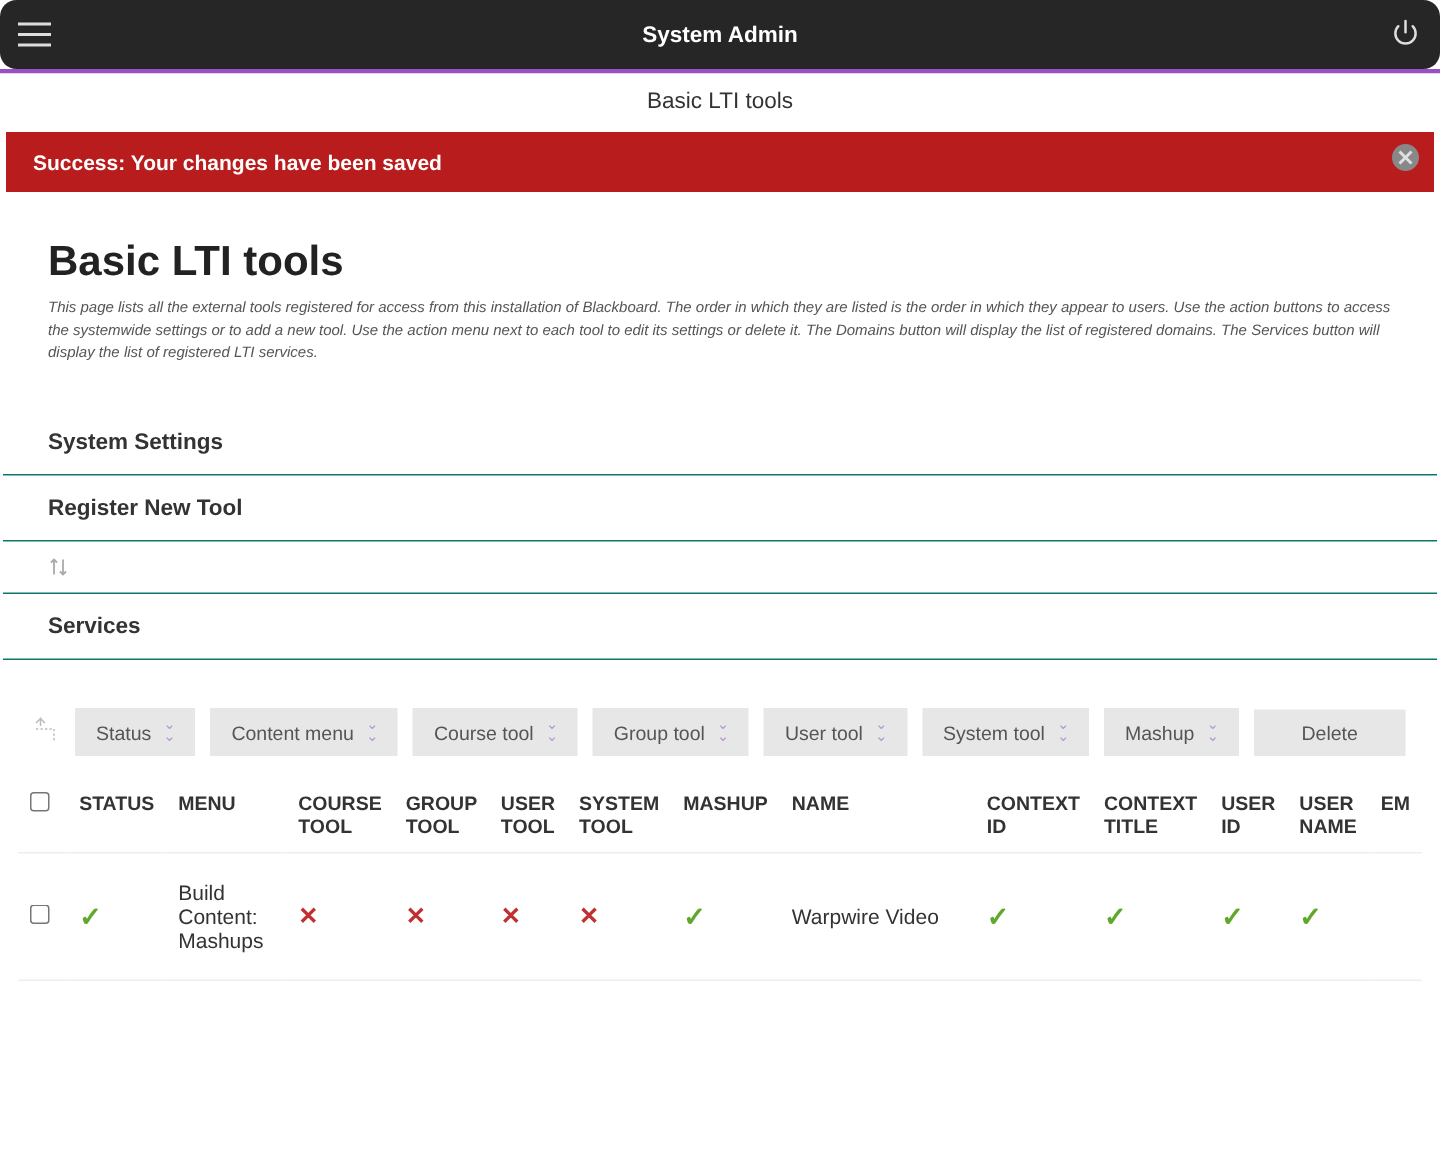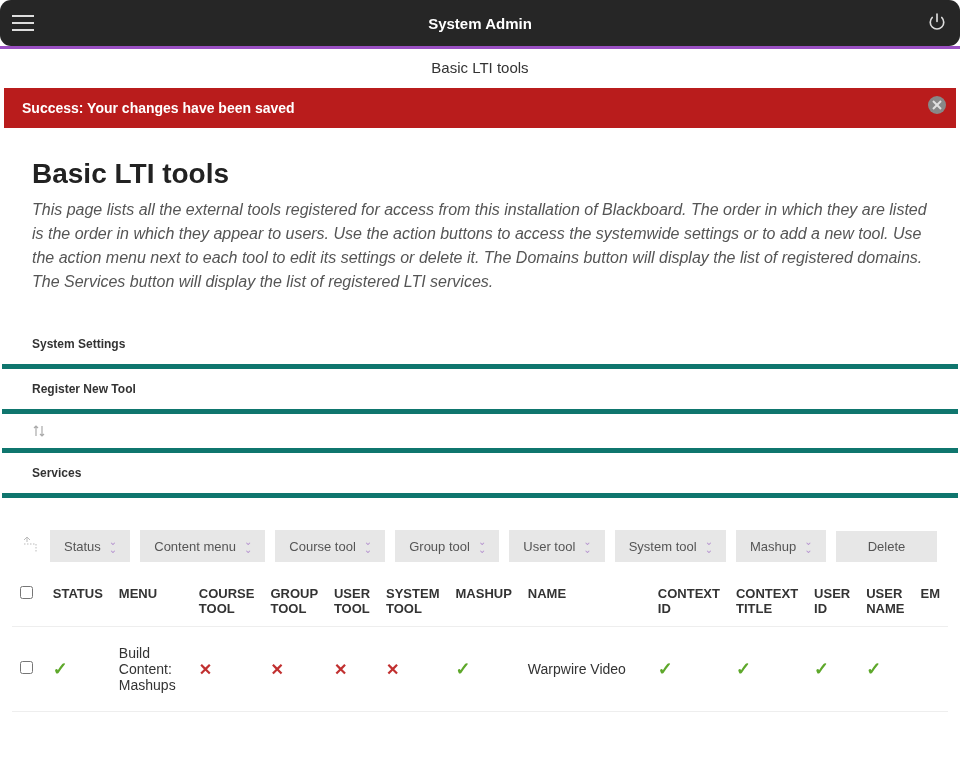--- a/index.html
+++ b/index.html
@@ -9,23 +9,23 @@
 .hamburger span { display: block; height: 2px; background: #ddd; width: 100%; }
 .top-title { color: #fff; font-weight: bold; font-size: 15px; position: absolute; left: 50%; transform: translateX(-50%); }
 .power-icon { position: absolute; right: 14px; top: 50%; transform: translateY(-50%); cursor: pointer; }
 .purple-line { height: 3px; background: #9a4fc2; }
 .sub-bar { background: #fff; text-align: center; padding: 10px 0; font-size: 15px; color: #333; }
 .content-wrap { padding: 0 2px; }
 .success-banner { background: #b91c1c; color: #fff; padding: 12px 18px; font-size: 14px; font-weight: bold; position: relative; margin: 2px; }
 .success-close { position: absolute; right: 10px; top: 8px; width: 18px; height: 18px; border-radius: 50%; background: #888; display: flex; align-items: center; justify-content: center; cursor: pointer; }
 .page-header { padding: 28px 30px 10px 30px; }
 .page-title { font-size: 28px; font-weight: 600; color: #222; margin-bottom: 8px; }
-.page-desc { font-style: italic; color: #555; font-size: 16px; line-height: 1.5; }
+.page-desc { font-style: italic; color: #555; font-size: 10px; line-height: 1.5; }
 .action-links { margin: 20px 0 0 0; }
-.action-link { border-bottom: 5px solid #0f766e; padding: 13px 30px; font-size: 12px; color: #333; font-weight: 600; cursor: pointer; display: flex; align-items: center; gap: 8px; }
+.action-link { border-bottom: 1px solid #0f766e; padding: 13px 30px; font-size: 15px; color: #333; font-weight: 600; cursor: pointer; display: flex; align-items: center; gap: 8px; }
 .action-link.reorder { padding: 10px 30px; }
 .chevron-down-small { display: inline-block; }
 .table-area { padding: 22px 10px 10px 10px; background: #fff; margin-top: 10px; }
 .toolbar { display: flex; gap: 10px; align-items: center; flex-wrap: wrap; margin-bottom: 14px; padding-left: 8px; }
 .reorder-arrow { width: 20px; text-align: center; color: #999; cursor: pointer; }
 .tool-btn { background: #e7e7e7; border: none; padding: 8px 14px; font-size: 13px; color: #555; cursor: pointer; display: flex; align-items: center; gap: 8px; }
 .tool-btn.simple { padding: 8px 32px; }
 .double-chevron { color: #b694d0; font-size: 10px; line-height: 8px; letter-spacing: -1px; }
 table { width: 100%; border-collapse: collapse; }
 th { text-align: left; font-size: 13px; font-weight: 600; color: #333; padding: 10px 8px; vertical-align: top; border-bottom: 1px solid #eee; }

